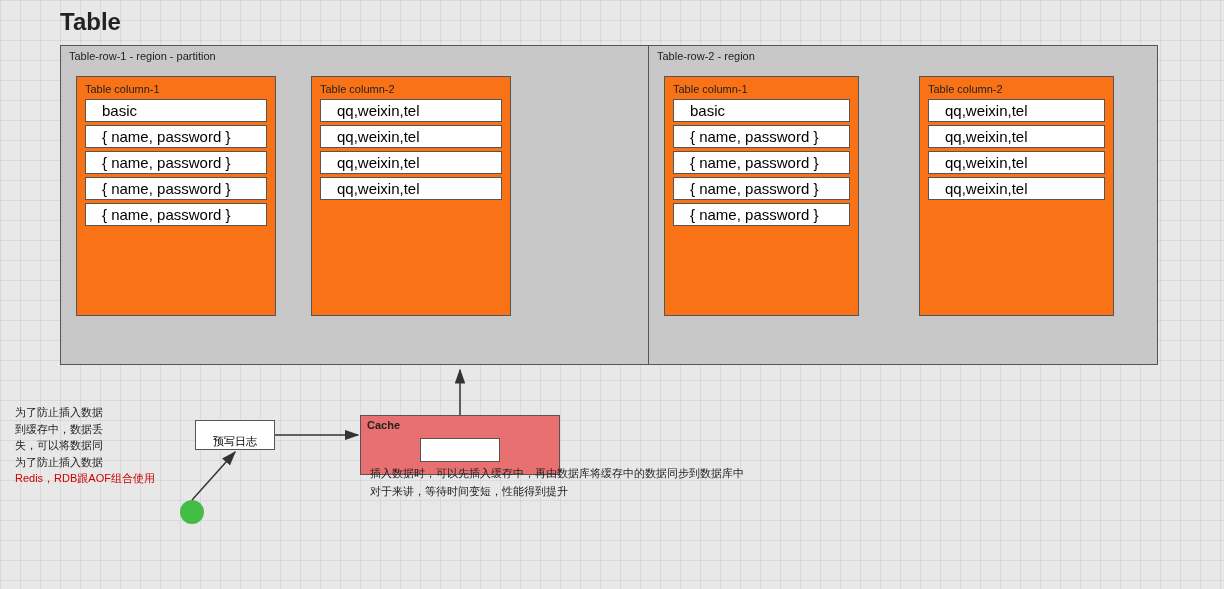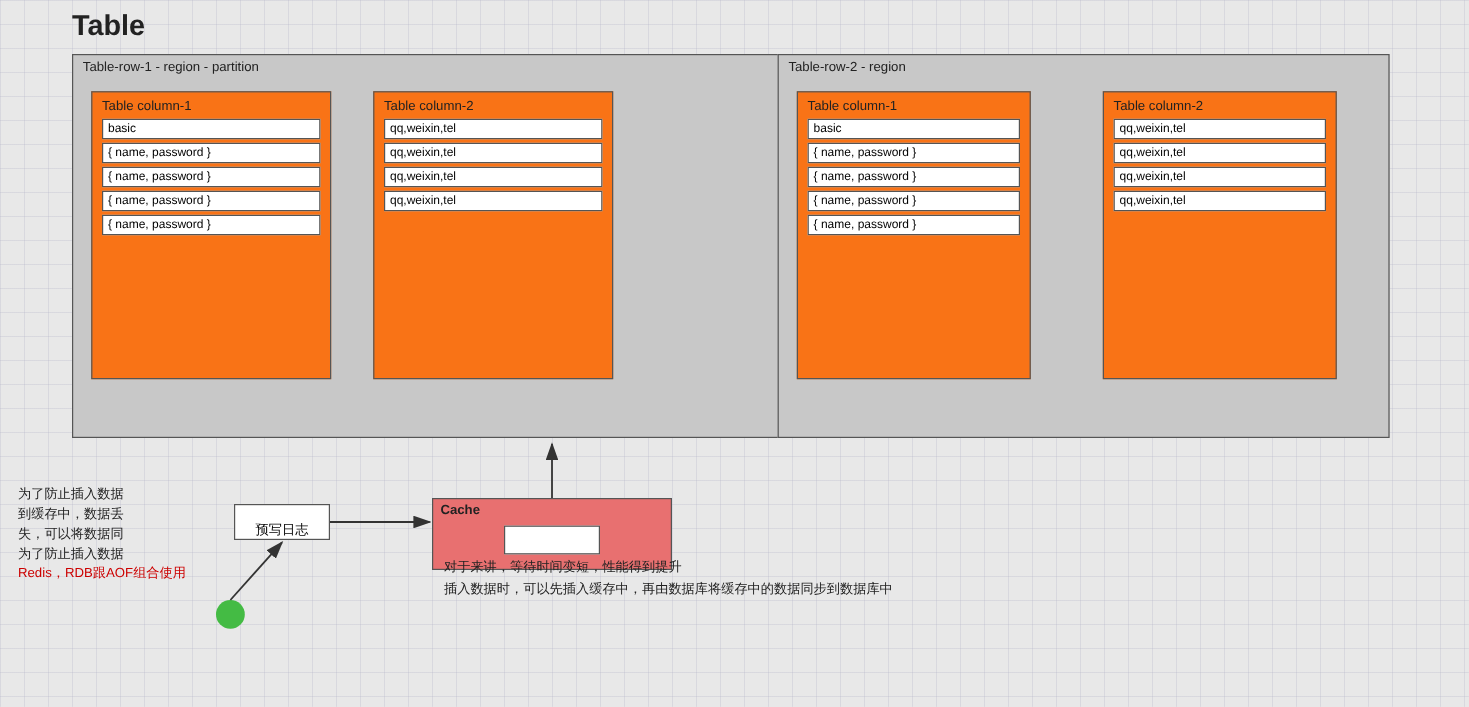--- a/index.html
+++ b/index.html
@@ -78,22 +78,22 @@
       color: #222;
       margin: 6px 0 4px 8px;
       font-weight: normal;
     }
 
     
     .data-row {
       border: 1px solid #555;
       background: white;
       margin: 3px 8px;
-      padding: 2px 4px;
-      font-size: 10px;
+      padding: 2px 16px;
+      font-size: 15px;
       white-space: nowrap;
     }
 
     
     .r1c1 {
       top: 30px;
       left: 15px;
       width: 200px;
       height: 240px;
     }
@@ -289,15 +289,15 @@
 
 <div class="annotation-left">
   <span>为了防止插入数据</span><br>
   <span>到缓存中，数据丢</span><br>
   <span>失，可以将数据同</span><br>
   <span>为了防止插入数据</span><br>
   <span class="annotation-red">Redis，RDB跟AOF组合使用</span>
 </div>
 
 <div class="annotation-right">
+  <div>插入数据时，可以先插入缓存中，再由数据库将缓存中的数据同步到数据库中</div>
   <div>对于来讲，等待时间变短，性能得到提升</div>
-  <div>插入数据时，可以先插入缓存中，再由数据库将缓存中的数据同步到数据库中</div>
 </div>
 
 </body></html>

